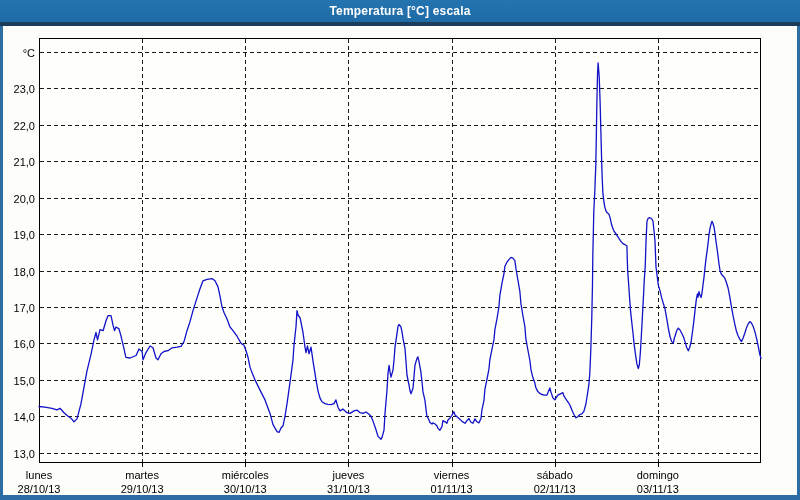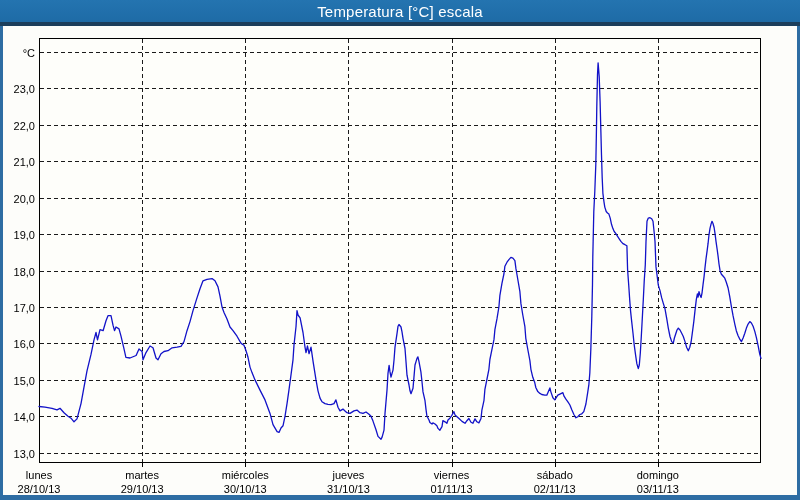--- a/index.html
+++ b/index.html
@@ -2,21 +2,21 @@
 <html style="--titlebar: #1e6ba6; --titlebar-edge: #1c3e5b; --window-border: #2e6da3; --content-bg: #fdfdfa;"><head>
 <meta charset="utf-8">
 <style>
   html,body{margin:0;padding:0;width:800px;height:500px;overflow:hidden;
     font-family:"Liberation Sans",sans-serif;background:#fff;}
   .window{position:absolute;top:0;left:0;width:800px;height:500px;
     background:var(--window-border,#2e6da3);}
   .titlebar{position:absolute;top:0;left:0;right:0;height:22px;
     background:linear-gradient(#2474b0,var(--titlebar,#1e6ba6));
     display:flex;align-items:center;justify-content:center;z-index:3;}
-  .titlebar span{color:#fff;font-size:15px;font-weight:normal;letter-spacing:.2px;}
+  .titlebar span{color:#fff;font-size:12px;font-weight:bold;letter-spacing:.2px;}
   .titlebar-edge{position:absolute;top:22px;left:0;right:0;height:4px;
     background:var(--titlebar-edge,#1c3e5b);z-index:3;}
   .content{position:absolute;top:26px;left:3px;right:3px;bottom:5px;
     background:var(--content-bg,#fdfdfa);z-index:1;}
   svg#chart-svg{position:absolute;top:0;left:0;width:800px;height:500px;
     z-index:2;pointer-events:none;}
   svg#chart-svg text{font-family:"Liberation Sans",sans-serif;font-size:11px;fill:#000;}
 </style>
 </head>
 <body>

